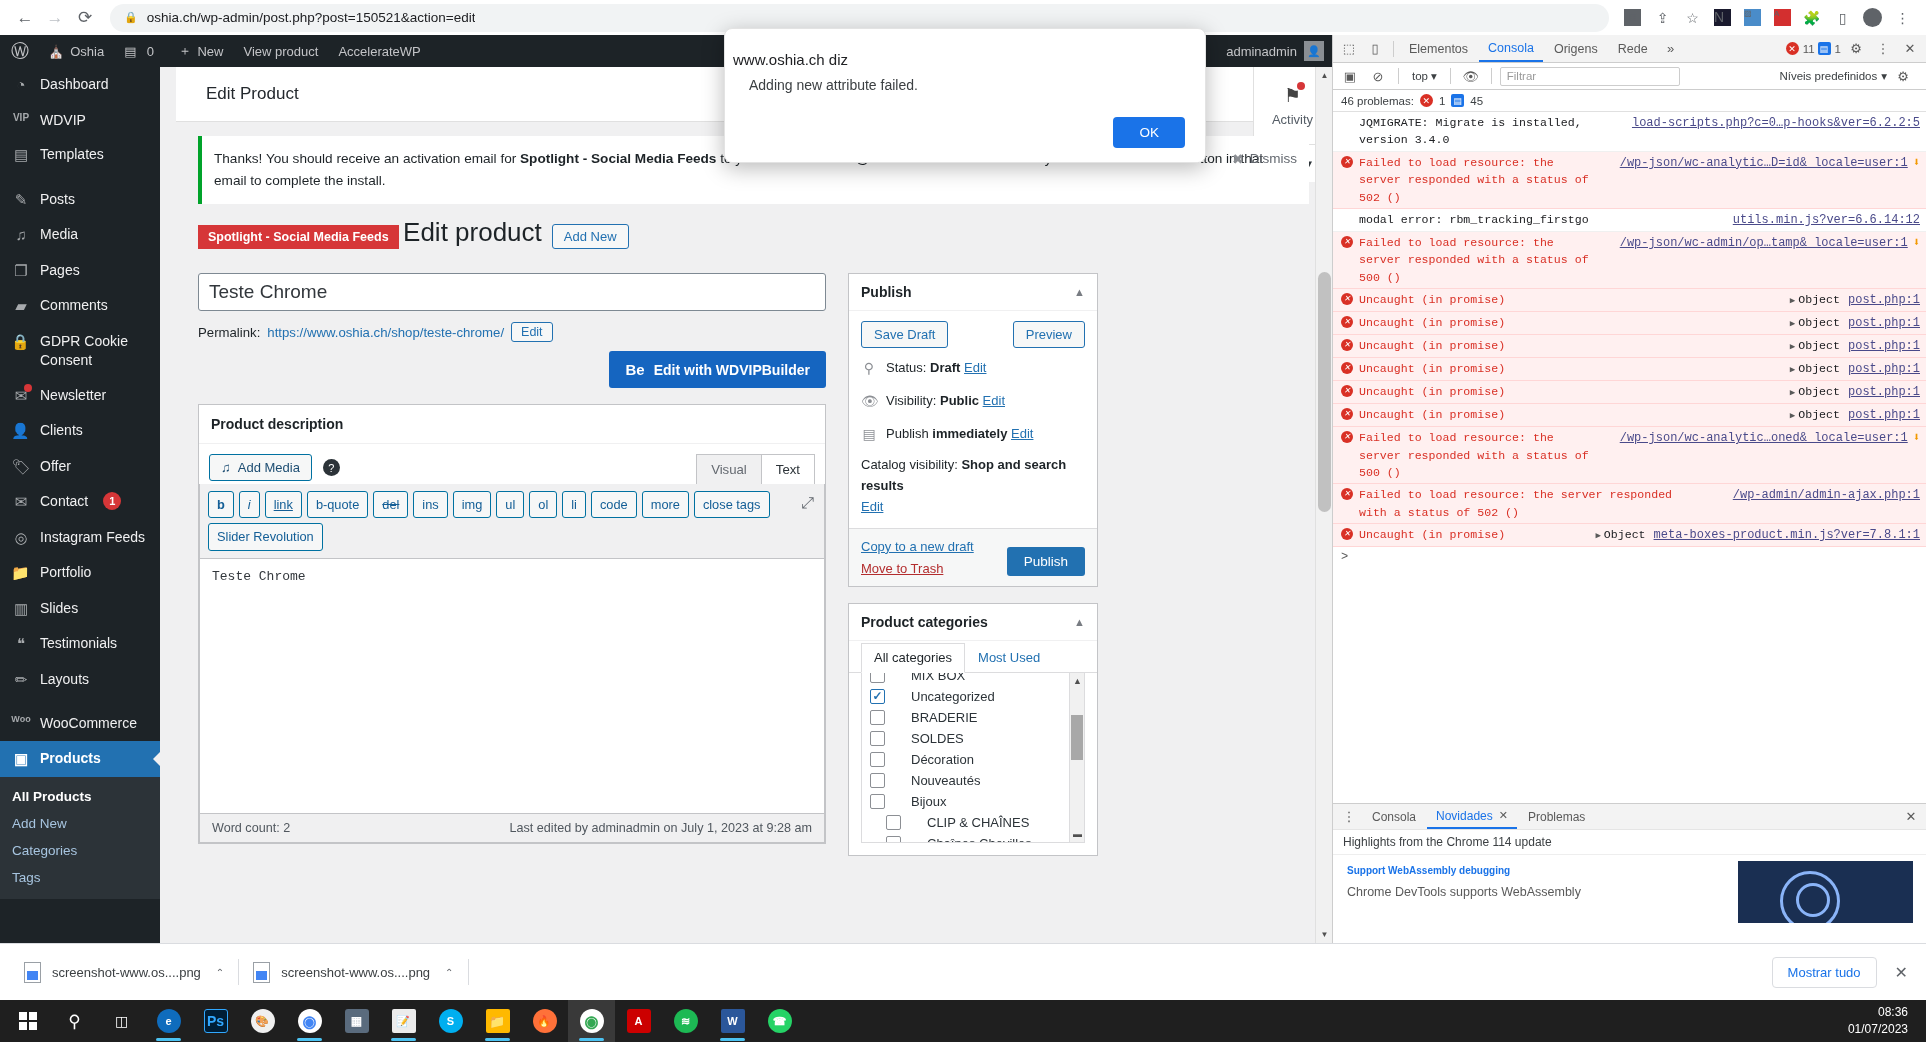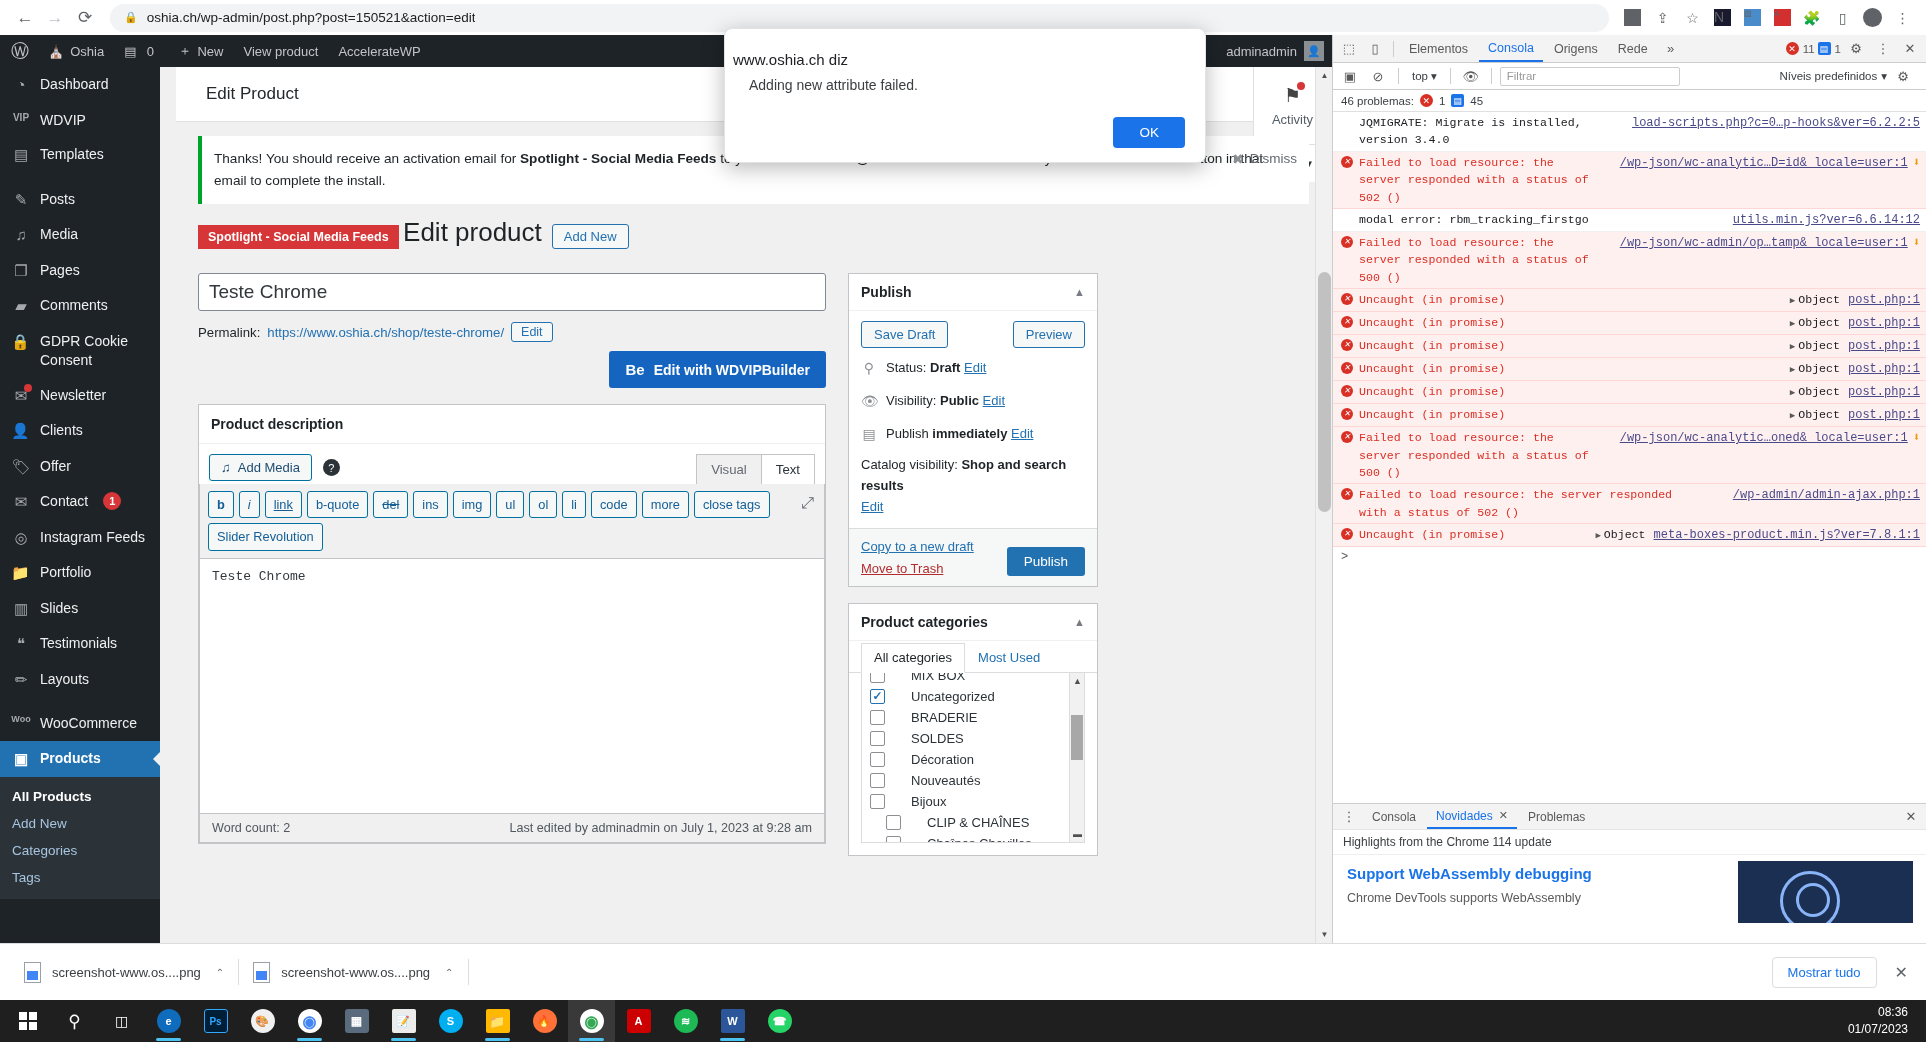--- a/index.html
+++ b/index.html
@@ -482,21 +482,21 @@
     padding: 0 9px; height: 25px; display: flex; align-items: center;
     gap: 6px; font-size: 12px; color: #5a5a5a;
   }
   .dw-tab.active { color: #1a73e8; border-bottom: 2px solid #1a73e8; }
   .dw-close { font-size: 11px; color: #5a5a5a; }
   #drawer-sub {
     padding: 5px 10px; font-size: 12px; color: #3c4043;
     border-bottom: 1px solid #eee;
   }
   #drawer-body { padding: 10px 14px; position: relative; }
-  #wn-title { font-size: 15px; font-weight: bold; color: #1a73e8; }
+  #wn-title { font-size: 10px; font-weight: bold; color: #1a73e8; }
   #wn-text { font-size: 12.5px; color: #5a5a5a; margin-top: 9px; }
   #wn-thumb {
     position: absolute; right: 14px; top: 6px; width: 175px; height: 62px;
     background: #1a2f52; overflow: hidden;
   }
   #wn-thumb .c1 {
     position: absolute; left: 42px; top: 10px; width: 60px; height: 60px;
     border: 3px solid #8ab4f8; border-radius: 50%;
   }
   #wn-thumb .c2 {
@@ -1127,21 +1127,21 @@
     <span style="color:#fff;font-size:17px;">⚲</span>
   </div>
   <div class="tb-item">
     <span style="color:#fff;font-size:14px;">◫</span>
   </div>
   <div class="tb-item">
     <span class="app" style="background:#0f6cbd;">e</span>
     <i class="underline"></i>
     </div>
   <div class="tb-item">
-    <span class="app" style="background:#001e36;border:1px solid #31a8ff;border-radius:3px;font-size:10px;color:#31a8ff;">Ps</span>
+    <span class="app" style="background:#001e36;border:1px solid #31a8ff;border-radius:3px;font-size:14px;color:#31a8ff;">Ps</span>
     </div>
   <div class="tb-item">
     <span class="app" style="background:#f0f0f0;color:#d33;">🎨</span>
     </div>
   <div class="tb-item">
     <span class="app" style="background:#fff;color:#4285f4;font-size:16px;">◉</span>
     <i class="underline"></i>
     </div>
   <div class="tb-item">
     <span class="app" style="background:#5a6b7d;border-radius:3px;font-size:12px;">▦</span>

